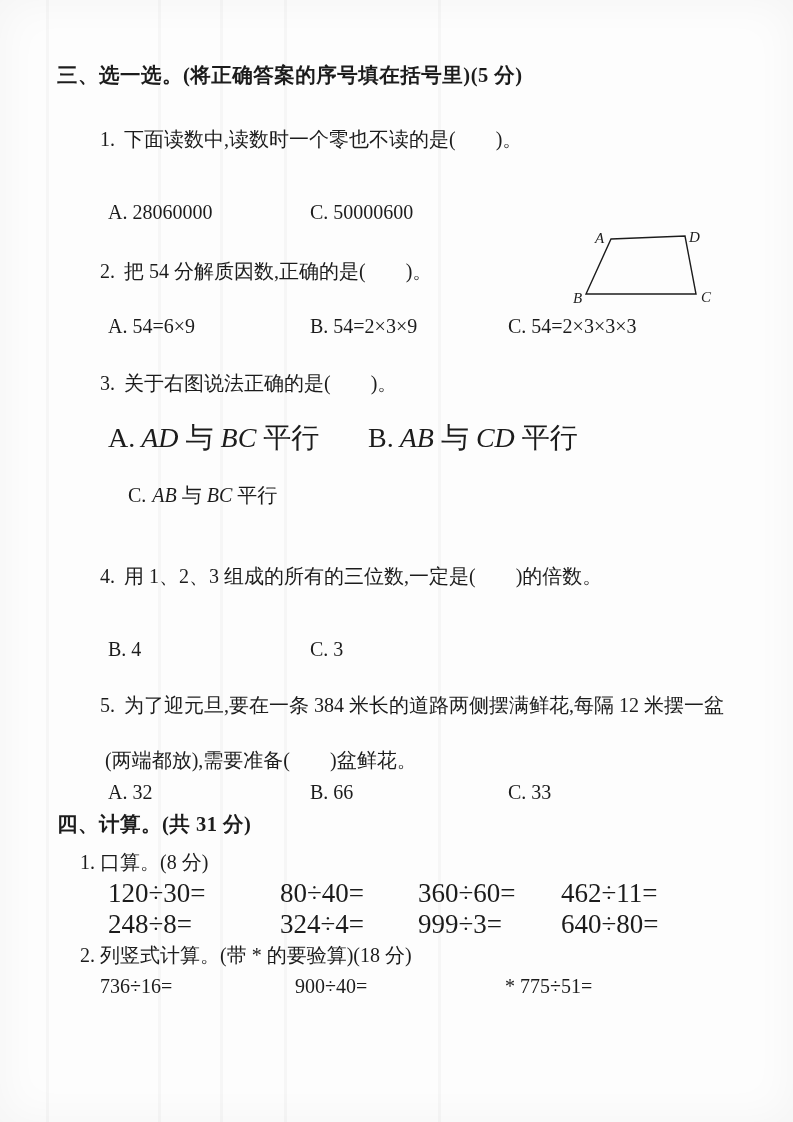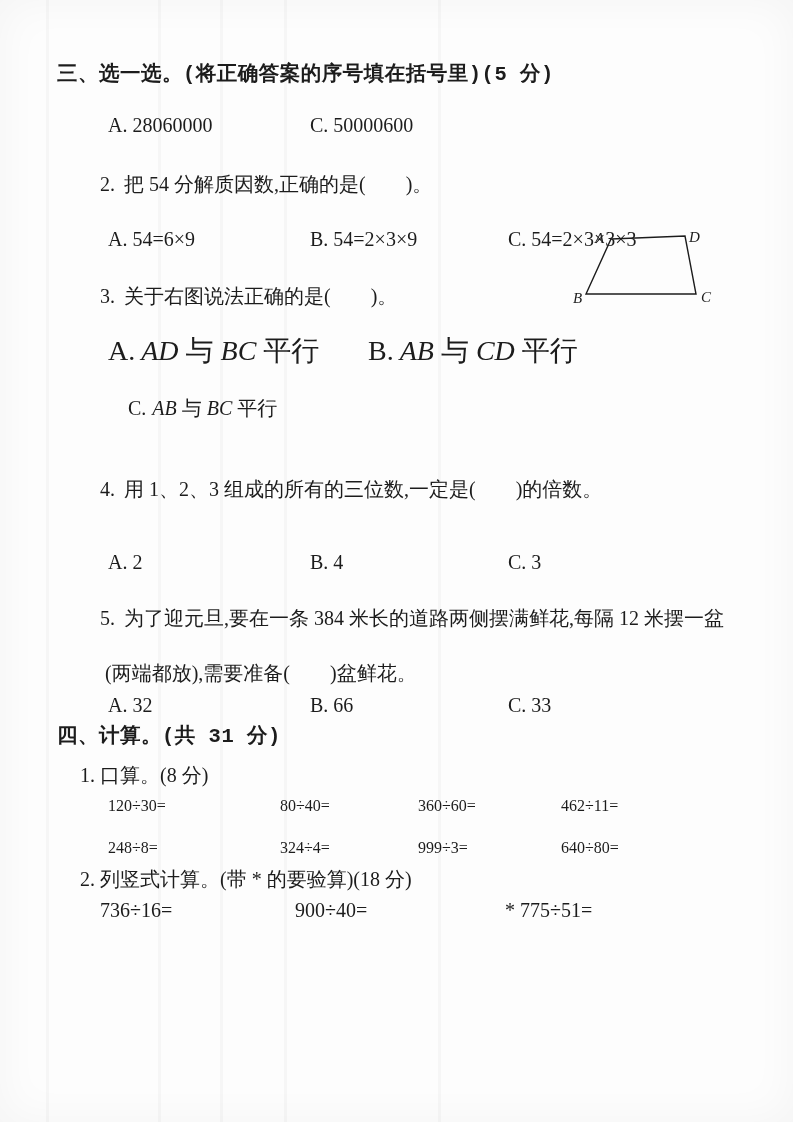--- a/index.html
+++ b/index.html
@@ -8,41 +8,41 @@
     background: #fdfdfd;
     font-family: "Liberation Serif", "DejaVu Serif", serif;
     color: #1c1c1c;
     position: relative;
     overflow: hidden;
     box-shadow: inset 0 0 45px rgba(0,0,0,0.04);
   }
   .page { position: absolute; inset: 0; padding: 62px 55px 0 57px; box-sizing: border-box; }
   .streak { position: absolute; top: 0; bottom: 0; width: 3px; background: rgba(60,60,60,0.035); pointer-events: none; }
   .sec-title {
-    font-family: Liberation Mono, monospace;
+    font-family: Liberation Serif, serif;
     font-weight: 700; font-size: 20.5px; line-height: 26px;
     letter-spacing: 0.5px; white-space: pre-wrap;
   }
   .q { margin-top: 15px; padding-left: 23px; font-size: 20px; line-height: 24px; white-space: pre-wrap; }
   .qnum { margin-right: 9px; }
   .qline2 { margin-top: 7px; padding-left: 48px; font-size: 20px; line-height: 24px; white-space: pre-wrap; }
   .opts {
     display: grid; grid-template-columns: 202px 198px 1fr;
     padding-left: 51px; margin-top: 25px;
     font-size: 20px; line-height: 24px; white-space: pre-wrap;
   }
   .opts-ab { display: grid; grid-template-columns: 260px 1fr; padding-left: 51px; margin-top: 7px; font-size: 28px; line-height: 24px; white-space: pre-wrap; }
   .opt-c-row { padding-left: 51px; margin-top: 9px; font-size: 20px; line-height: 24px; white-space: pre-wrap; }
   .it { font-style: italic; }
   .lbl { margin-right: 6px; }
   .subhead { margin-top: 13px; padding-left: 23px; font-size: 20px; line-height: 24px; white-space: pre-wrap; }
   .oral-grid {
-    display: grid; grid-template-columns: 172px 138px 143px 1fr; row-gap: 18px;
+    display: grid; grid-template-columns: 172px 138px 143px 1fr; row-gap: 7px;
     padding-left: 51px; margin-top: 7px;
-    font-size: 16px; line-height: 24px; white-space: pre-wrap;
+    font-size: 27px; line-height: 24px; white-space: pre-wrap;
   }
   .vcalc-row {
     display: grid; grid-template-columns: 195px 210px 1fr;
     padding-left: 43px; margin-top: 7px;
     font-size: 20px; line-height: 24px; white-space: pre-wrap;
   }
   .figure { position: absolute; left: 573px; top: 226px; }
   .figure text { font-family: "Liberation Serif", serif; font-style: italic; font-size: 15px; fill: #1c1c1c; }
   .footer {
     position: absolute; left: 0; right: 0; top: 1136px;
@@ -58,20 +58,23 @@
 <div class="streak" style="left:46px"></div>
 <div class="streak" style="left:158px"></div>
 <div class="streak" style="left:220px"></div>
 <div class="streak" style="left:284px"></div>
 <div class="streak" style="left:438px"></div>
 
 <div class="page">
 
   <div class="sec-title">三、选一选。(将正确答案的序号填在括号里)(5 分)</div>
 
+  <div class="q">
+    <span class="qnum">1.</span><span>下面读数中,读数时一个零也不读的是(        )。</span>
+  </div>
   <div class="opts">
     <span>A. 28060000</span>
     <span>C. 50000600</span>
   </div>
 
   <div class="q" style="margin-top:11px">
     <span class="qnum">2.</span><span>把 54 分解质因数,正确的是(        )。</span>
   </div>
   <div class="opts" style="margin-top:7px">
     <span>A. 54=6×9</span>
@@ -87,21 +90,20 @@
     <span><span class="lbl">B.</span><span class="it">AB</span><span> 与 </span><span class="it">CD</span><span> 平行</span></span>
   </div>
   <div class="opt-c-row">
     <span class="lbl">C.</span><span class="it">AB</span><span> 与 </span><span class="it">BC</span><span> 平行</span>
   </div>
 
   <div class="q" style="margin-top:9px">
     <span class="qnum">4.</span><span>用 1、2、3 组成的所有的三位数,一定是(        )的倍数。</span>
   </div>
   <div class="opts">
-    <span>A. 2</span>
     <span>B. 4</span>
     <span>C. 3</span>
   </div>
 
   <div class="q" style="margin-top:8px">
     <span class="qnum">5.</span><span>为了迎元旦,要在一条 384 米长的道路两侧摆满鲜花,每隔 12 米摆一盆</span>
   </div>
   <div class="qline2">(两端都放),需要准备(        )盆鲜花。</div>
   <div class="opts" style="margin-top:8px">
     <span>A. 32</span>

